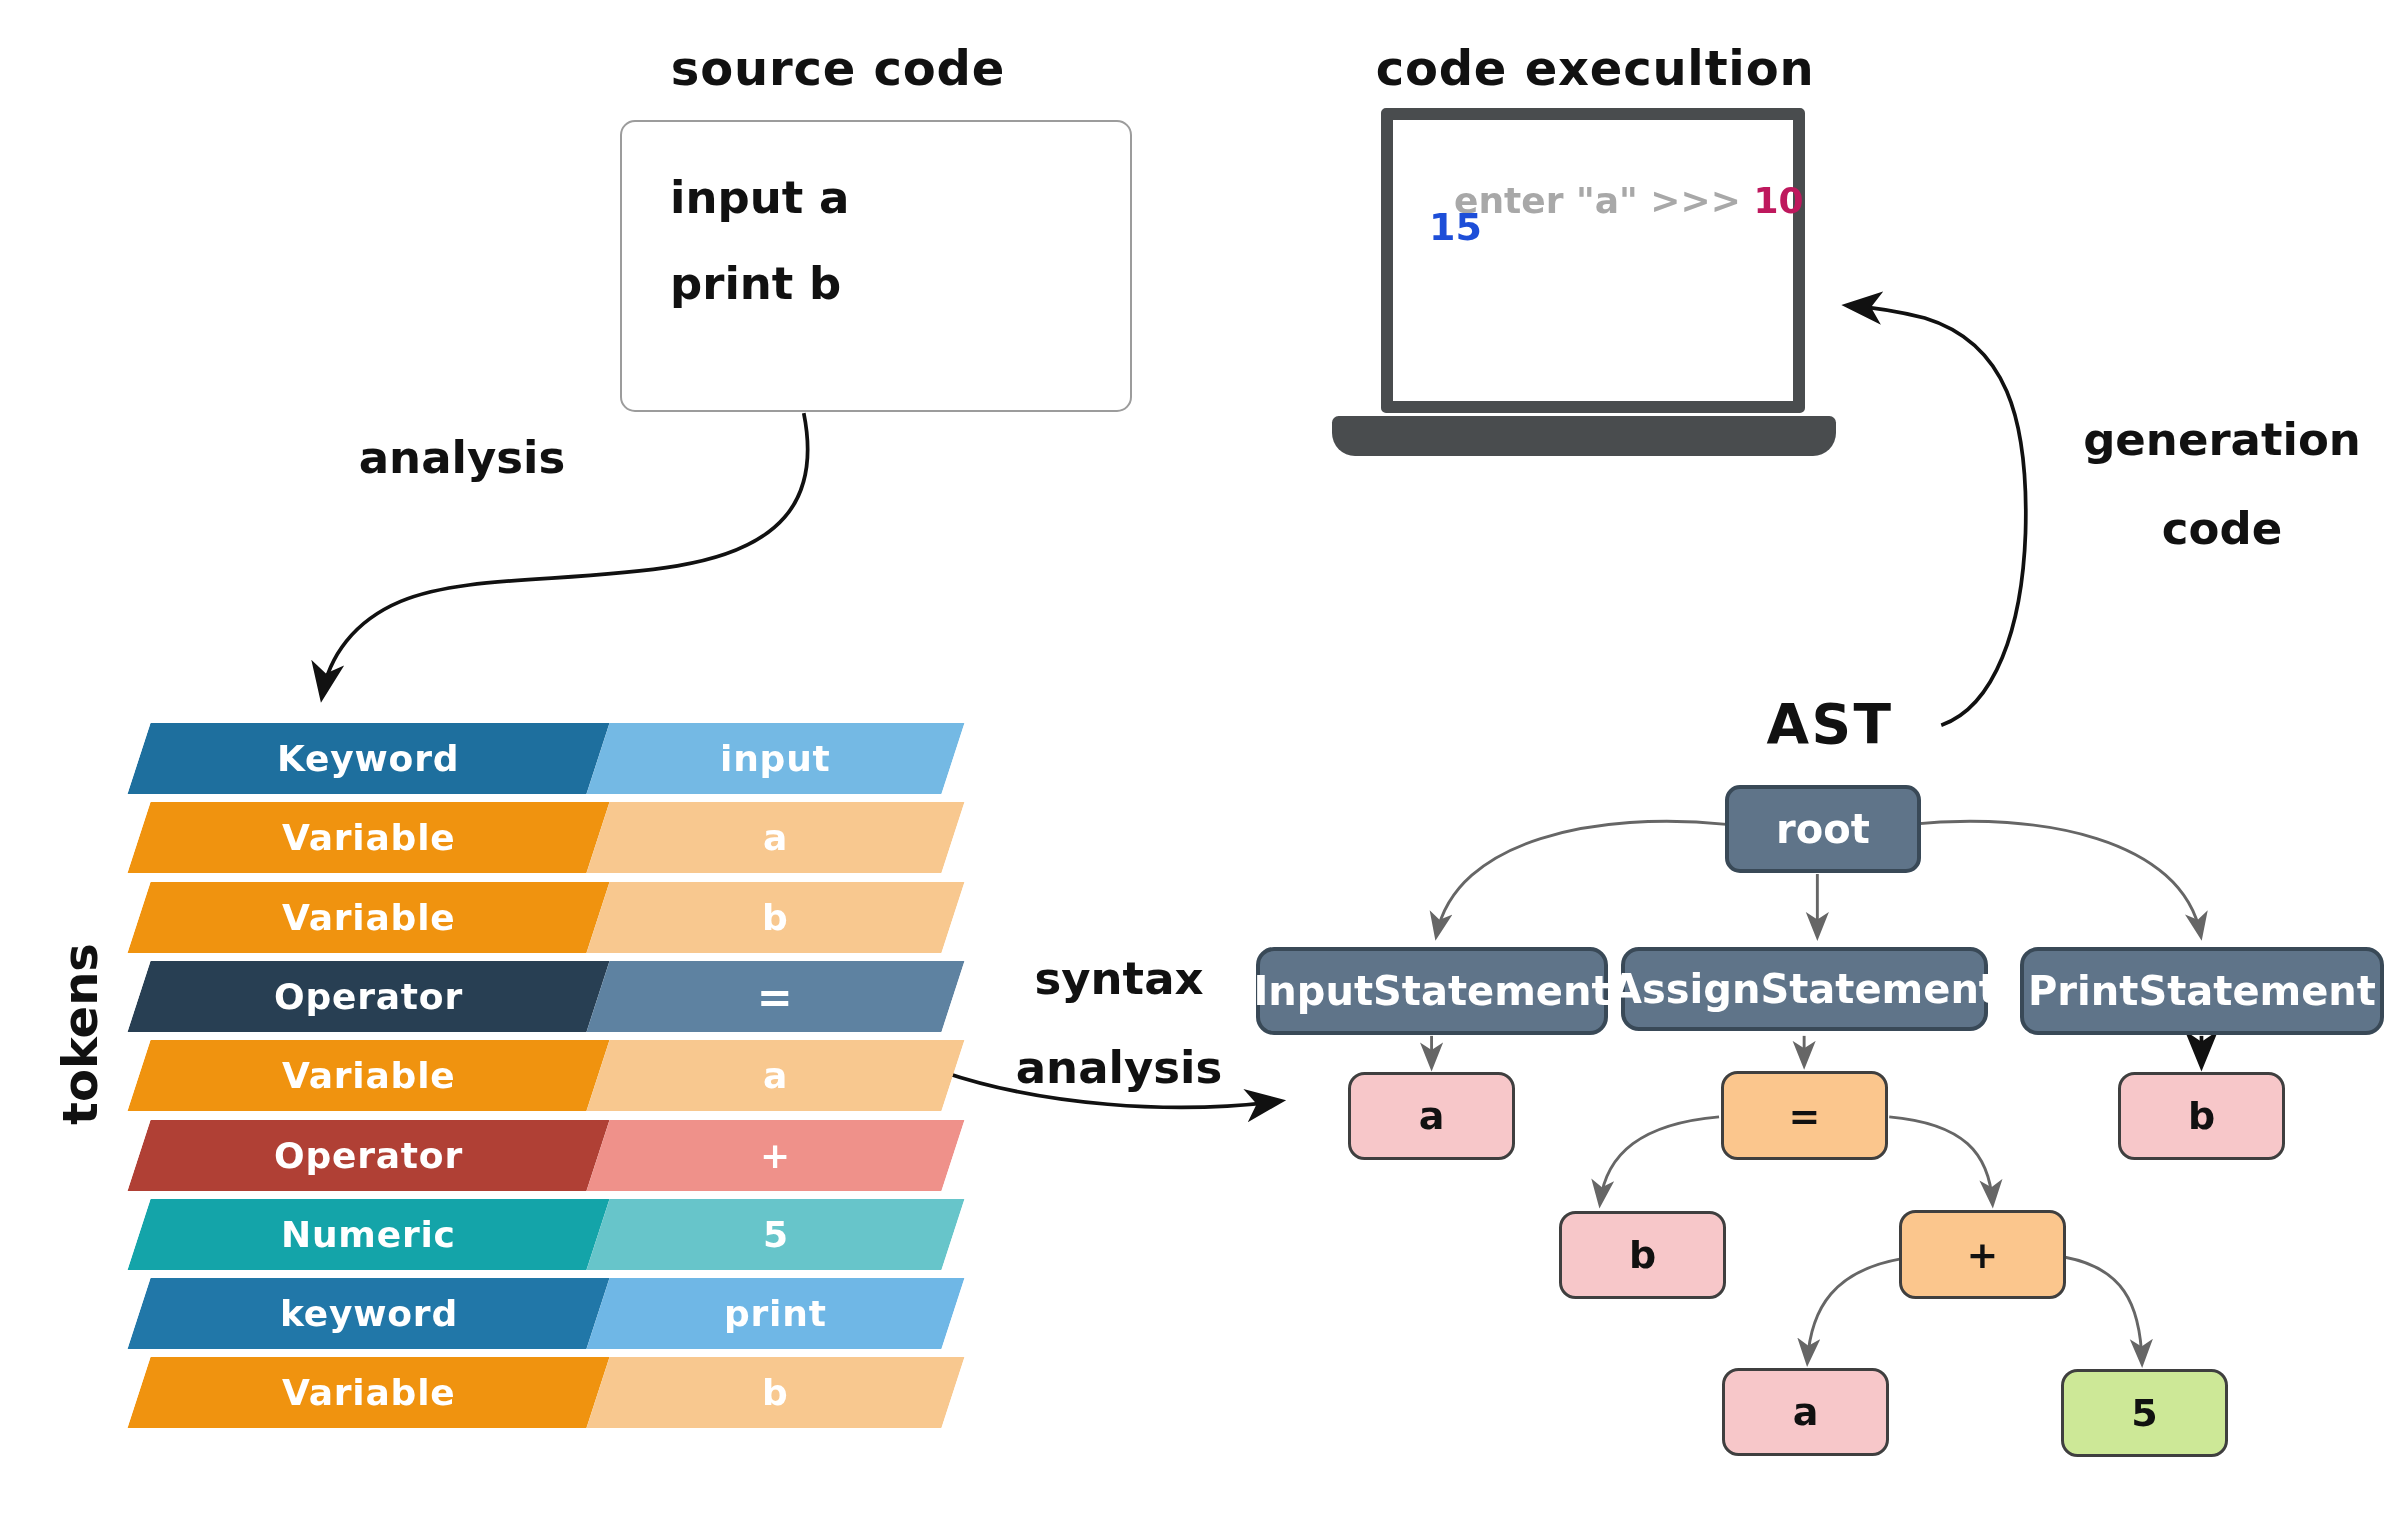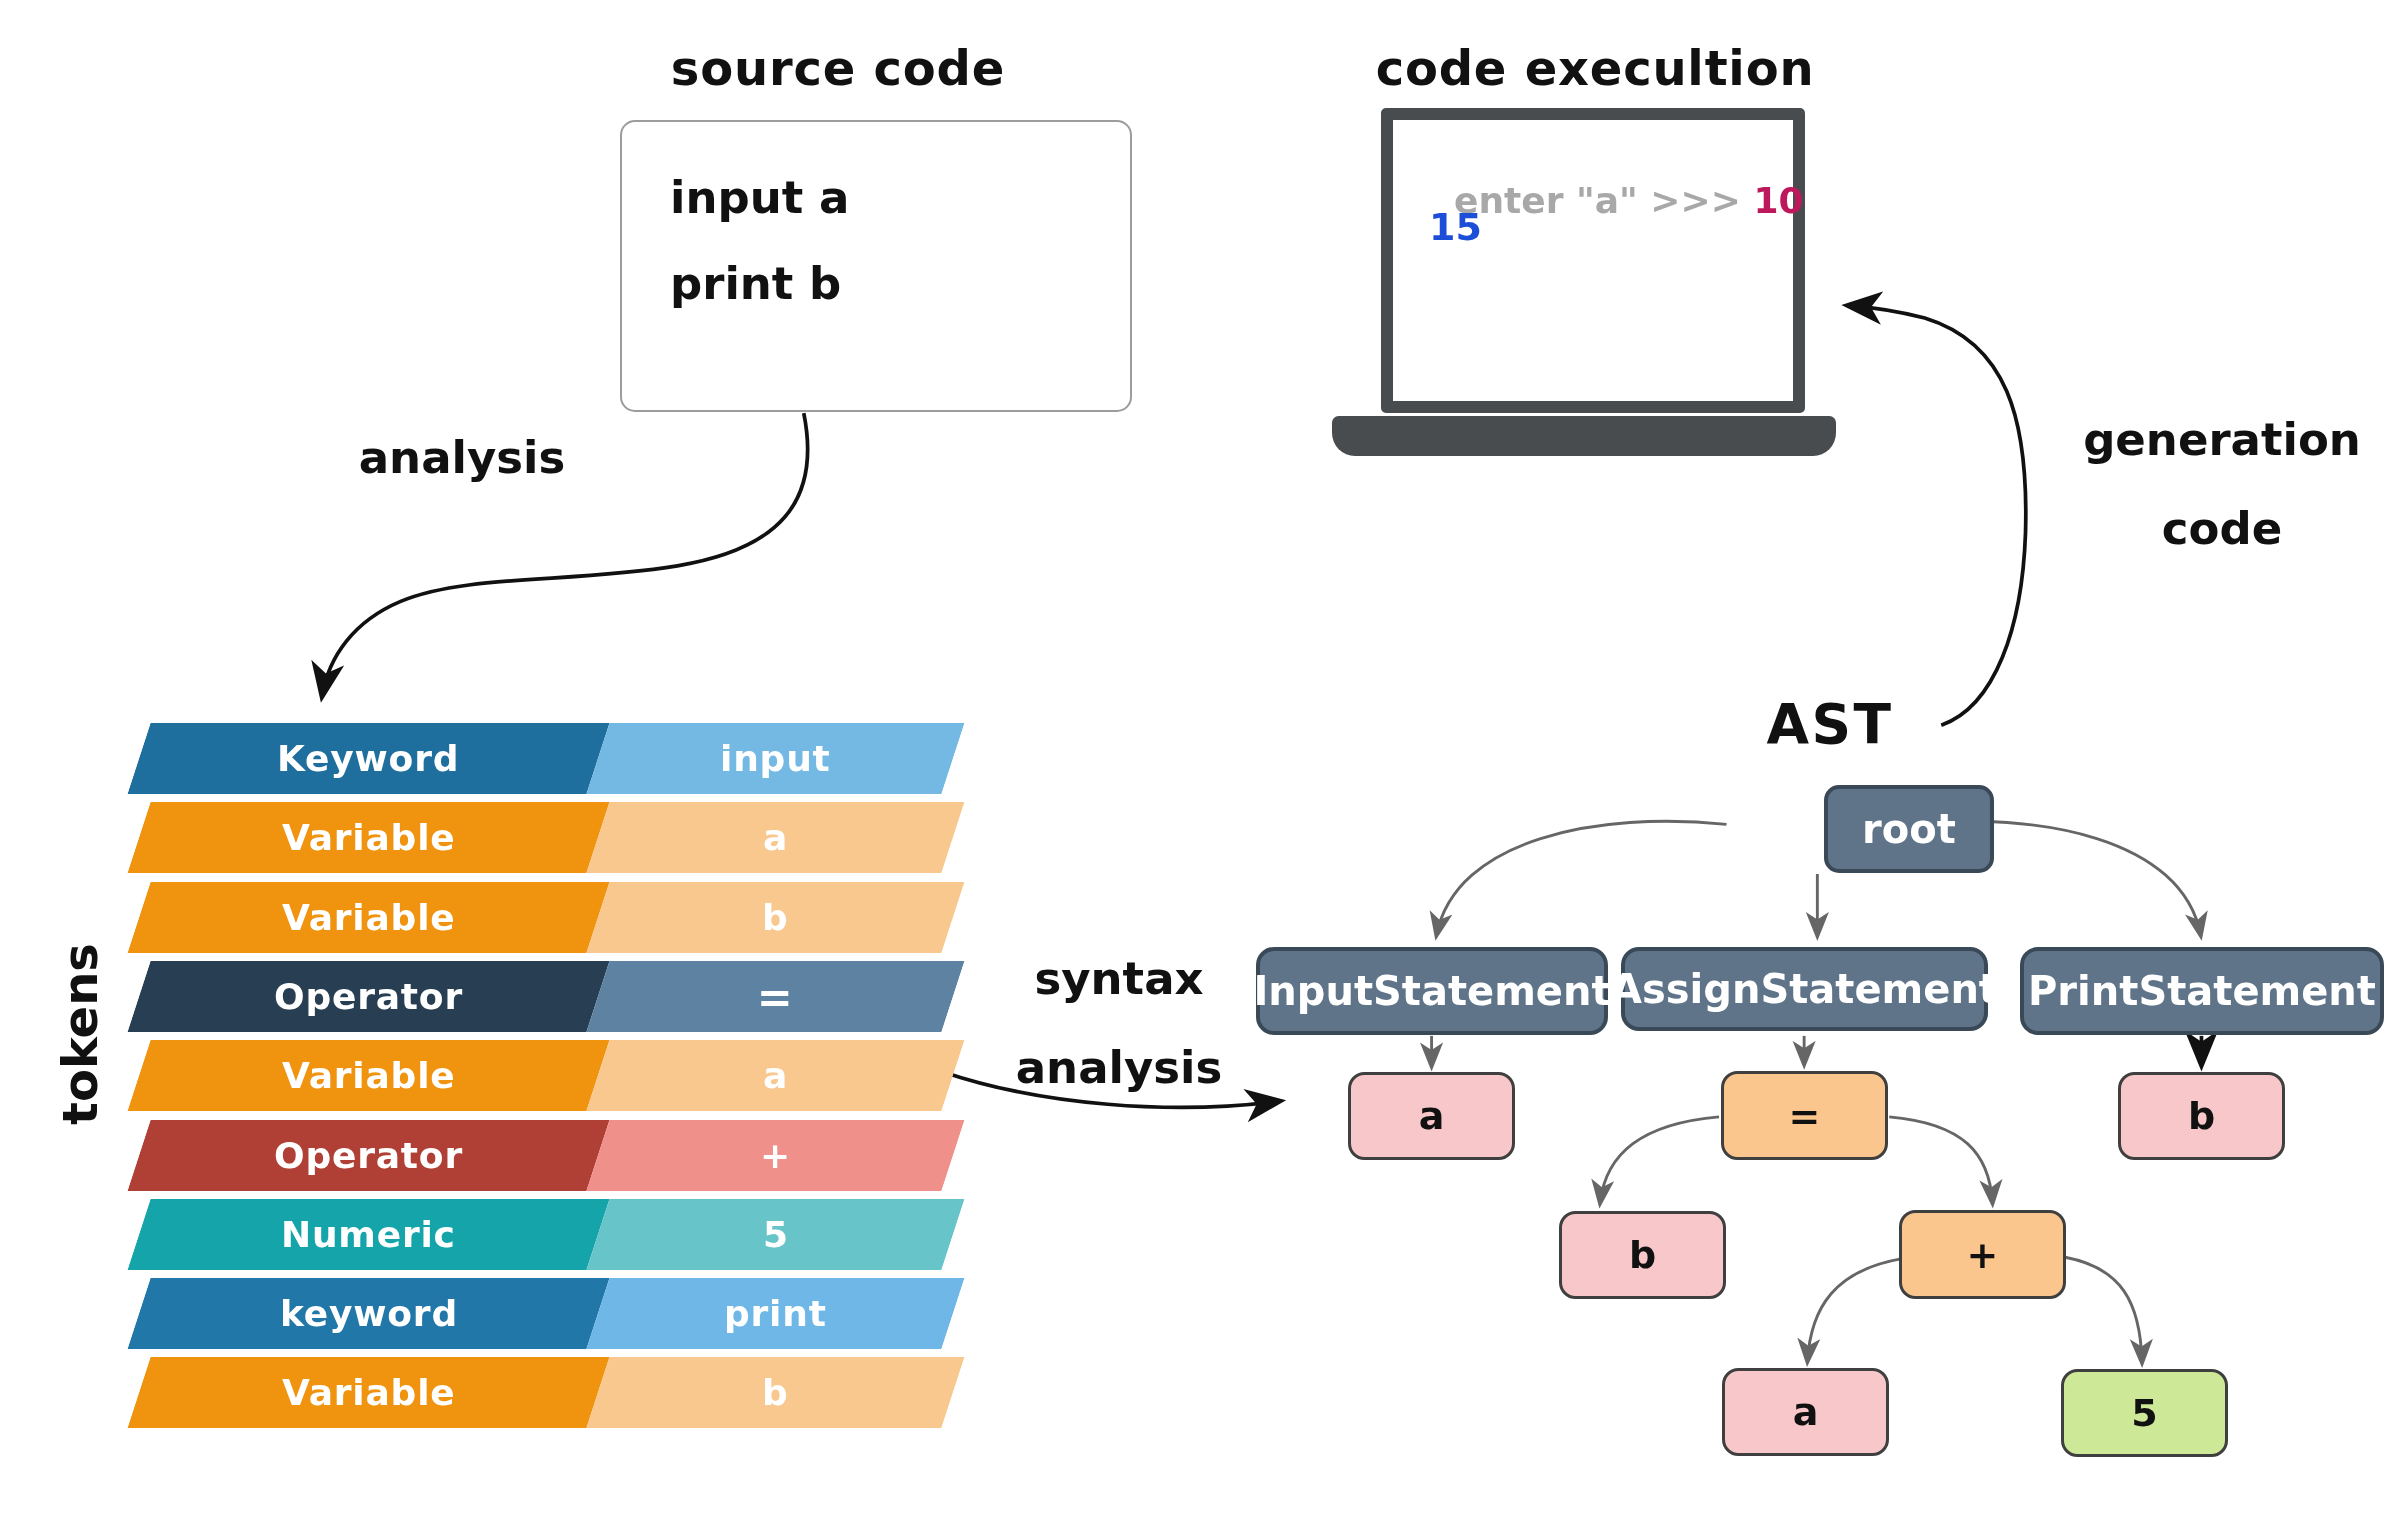--- a/index.html
+++ b/index.html
@@ -196,21 +196,21 @@
     </div>
 </div>
 
 <div class="abs plabel" style="left:954px;top:934px;width:330px;">
   <div>syntax</div>
   <div>analysis</div>
 </div>
 
 <div class="abs ast-title">AST</div>
 
-<div class="node stmt" style="left: 1824px; top: 785px; width: 170px; height: 88px; border-radius: 15px; background-color: rgb(95, 116, 137);">
+<div class="node stmt" style="left: 1725px; top: 785px; width: 196px; height: 88px; border-radius: 15px; background-color: rgb(95, 116, 137);">
   <span>root</span>
 </div>
 
 <div class="node stmt" style="left: 1256px; top: 947px; width: 352px; height: 88px; background-color: rgb(95, 116, 137);">
   <span>InputStatement</span>
 </div>
 <div class="node stmt" style="left: 1621px; top: 947px; width: 367px; height: 84px; background-color: rgb(95, 116, 137);">
   <span>AssignStatement</span>
 </div>
 <div class="node stmt" style="left: 2020px; top: 947px; width: 364px; height: 88px; background-color: rgb(95, 116, 137);">

